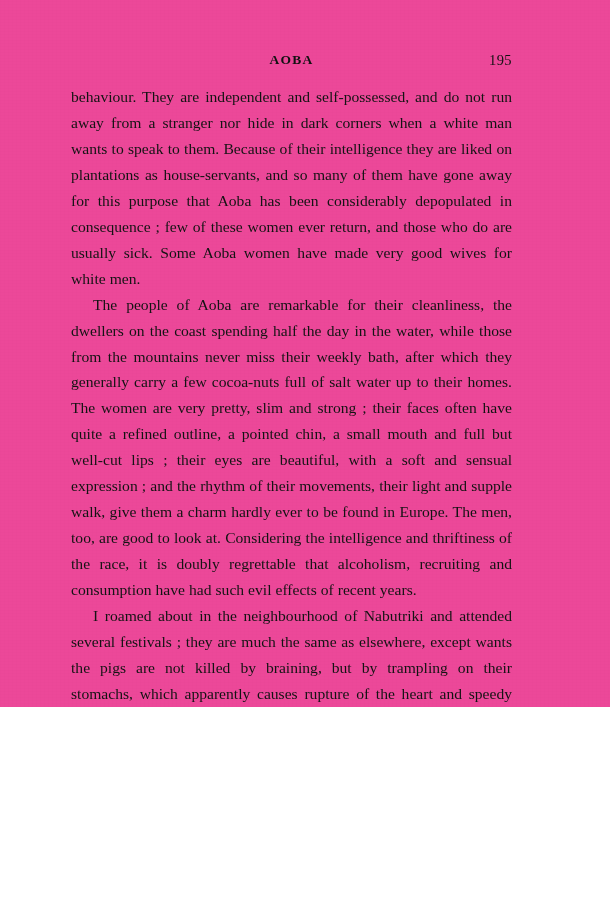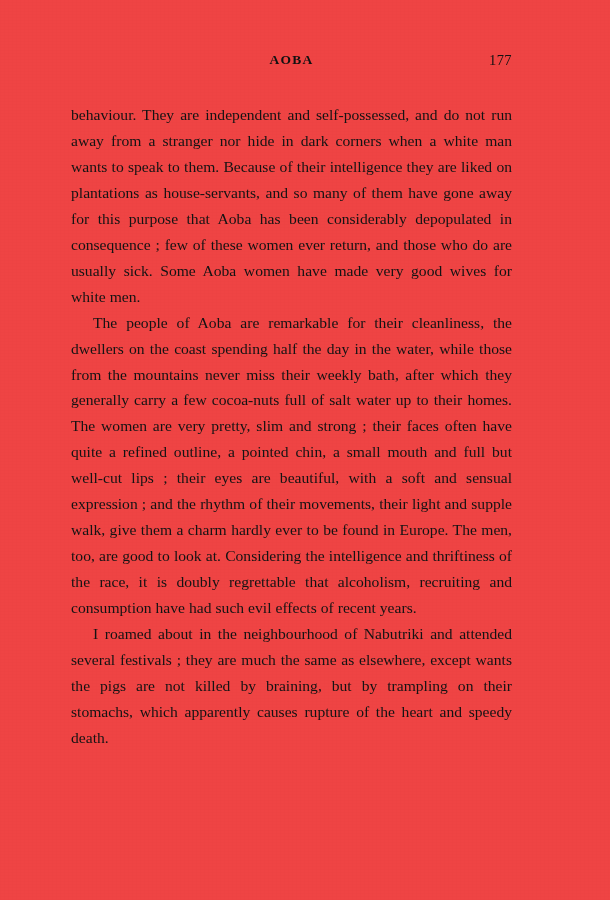--- a/index.html
+++ b/index.html
@@ -5,22 +5,22 @@
 <style>
   html, body {
     margin: 0;
     padding: 0;
     background: #ffffff;
   }
 
   .page {
     position: relative;
     width: 610px;
-    height: 900px;
-    background: #ef4444;
+    height: 707px;
+    background: #ec4899;
     overflow: hidden;
     font-family: "Liberation Serif", "DejaVu Serif", serif;
     color: #141414;
     -webkit-font-smoothing: antialiased;
   }
 
   
   .running-head {
     position: absolute;
     top: 50px;
@@ -53,21 +53,20 @@
     font-variant-numeric: oldstyle-nums;
     font-feature-settings: "onum" 1;
   }
 
   
   .textblock {
     position: absolute;
     top: 84px;
     left: 71px;
     width: 441px;
-    margin-top: 18px;
   }
 
   .para {
     margin: 0;
     font-size: 15.6px;
     line-height: 25.95px;
     text-align: justify;
     text-justify: inter-word;
     color: #141414;
     hyphens: none;
@@ -99,21 +98,21 @@
       repeating-linear-gradient(90deg,  rgba(0,0,0,0.5) 0px, rgba(0,0,0,0) 1px, rgba(0,0,0,0) 4px);
   }
 </style>
 </head>
 <body>
 
 <div class="page">
 
   <header class="running-head">
     <div class="running-head-title">AOBA</div>
-    <div class="running-head-folio">177</div>
+    <div class="running-head-folio">195</div>
   </header>
 
   <main class="textblock">
     <p class="para continued">behaviour.  They are independent and self-possessed, and do not run away from a stranger nor hide in dark corners when a white man wants to speak to them.  Because of their intelligence they are liked on plantations as house-servants, and so many of them have gone away for this purpose that Aoba has been considerably depopulated in consequence ; few of these women ever return, and those who do are usually sick.  Some Aoba women have made very good wives for white men.</p>
     <p class="para indented">The people of Aoba are remarkable for their cleanliness, the dwellers on the coast spending half the day in the water, while those from the mountains never miss their weekly bath, after which they generally carry a few cocoa-nuts full of salt water up to their homes.  The women are very pretty, slim and strong ; their faces often have quite a refined outline, a pointed chin, a small mouth and full but well-cut lips ; their eyes are beautiful, with a soft and sensual expression ; and the rhythm of their movements, their light and supple walk, give them a charm hardly ever to be found in Europe.  The men, too, are good to look at.  Considering the intelligence and thriftiness of the race, it is doubly regrettable that alcoholism, recruiting and consumption have had such evil effects of recent years.</p>
     <p class="para indented">I roamed about in the neighbourhood of Nabutriki and attended several festivals ; they are much the same as elsewhere, except wants the pigs are not killed by braining, but by trampling on their stomachs, which apparently causes rupture of the heart and speedy death.</p>
   </main>
 
   <div class="grain"></div>
 </div>

